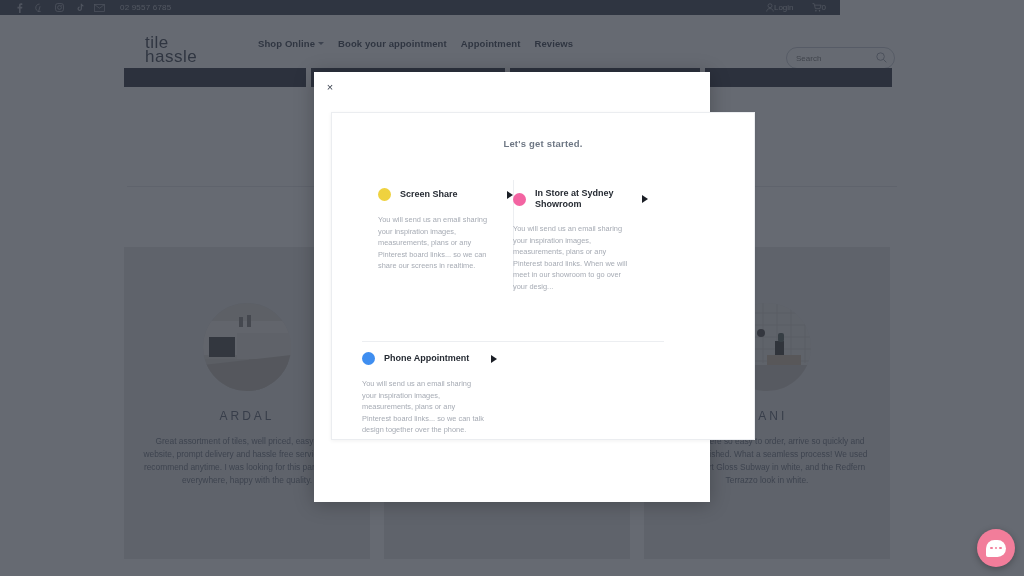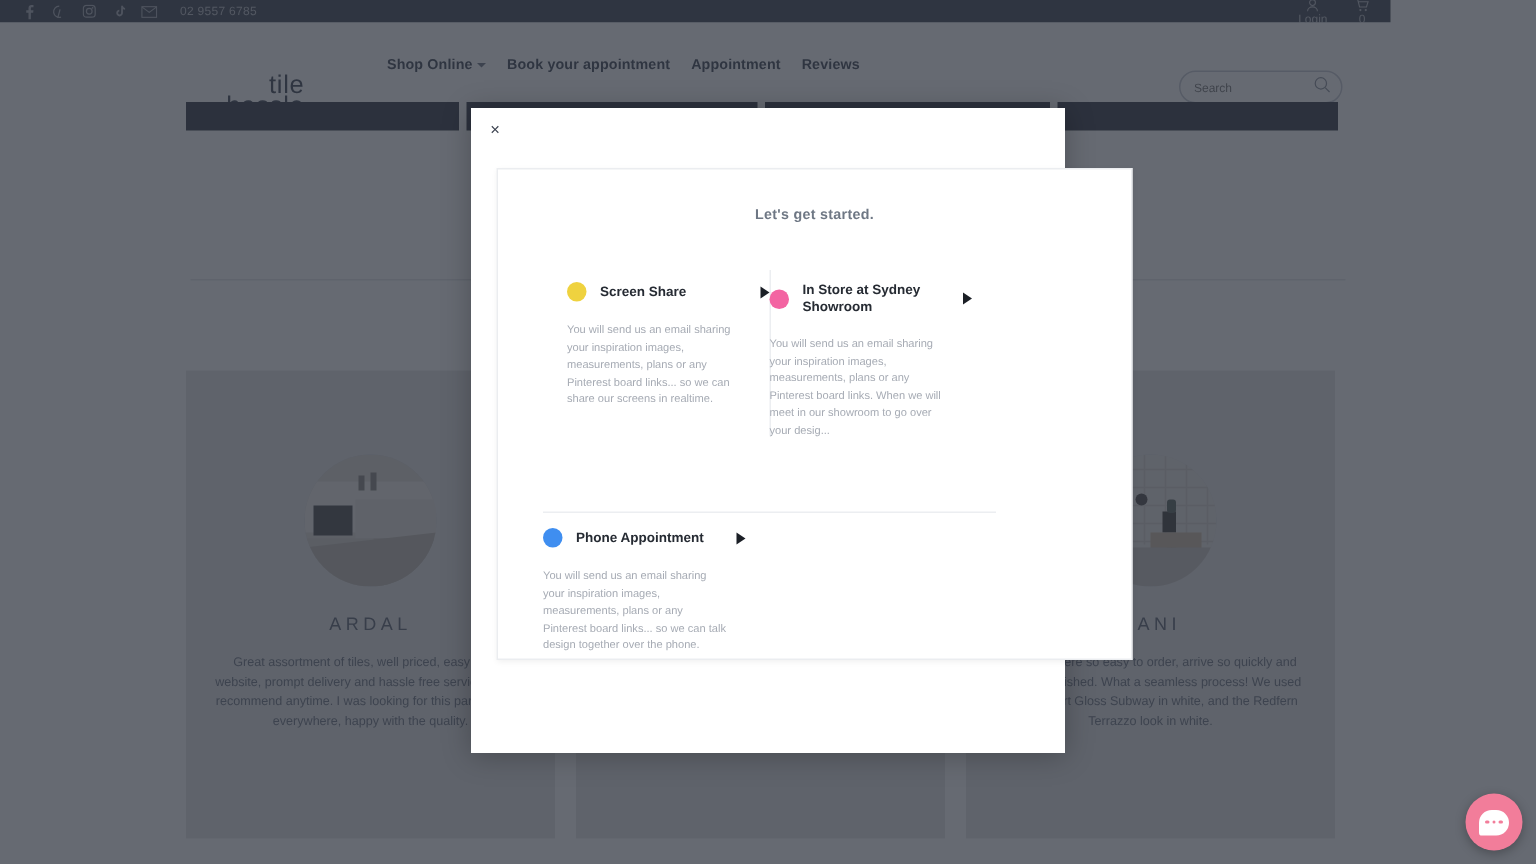--- a/index.html
+++ b/index.html
@@ -16,21 +16,21 @@
     background: #ffffff;
   }
 
   
   .site {
     position: absolute; inset: 0;
     background: #ffffff;
   }
   .topbar {
     position: absolute; top: 0; left: 0;
-    width: 927px; height: 15px;
+    width: 840px; height: 15px;
     background: #3c4350;
     display: flex; align-items: center;
   }
   .topbar-left {
     display: flex; align-items: center; gap: 9px;
     padding-left: 14px;
   }
   .social-ico {
     width: 11px; height: 11px;
     display: flex; align-items: center; justify-content: center;
@@ -39,33 +39,32 @@
   .social-ico svg { display:block; }
   .phone-num {
     color: #b6bac2; font-size: 8px; margin-left: 6px; letter-spacing: .2px;
   }
   .topbar-right {
     position: absolute; right: 14px; top: 0; height: 15px;
     display: flex; align-items: center; gap: 18px;
   }
   .tb-item {
     display: flex; align-items: center; gap: 0;
-    color: #b6bac2; font-size: 8px; flex-direction: column;
+    color: #b6bac2; font-size: 8px;
   }
 
   .header {
     position: absolute; top: 15px; left: 0;
     width: 1024px; height: 57px;
     background: #ffffff;
     display: flex; align-items: center;
   }
   .logo {
-    position: absolute; left: 145px; top: 36px;
+    position: absolute; left: 145px; top: 22px;
     width: 58px;
-    text-align: right;
   }
   .logo-line {
     font-family: "Liberation Sans", sans-serif;
     font-size: 17px; line-height: 12px;
     color: #3c4350; font-weight: 300; letter-spacing: .5px;
   }
   .logo-line.l2 { margin-top: 2px; }
 
   .nav {
     position: absolute; left: 258px; top: 0; height: 57px;

